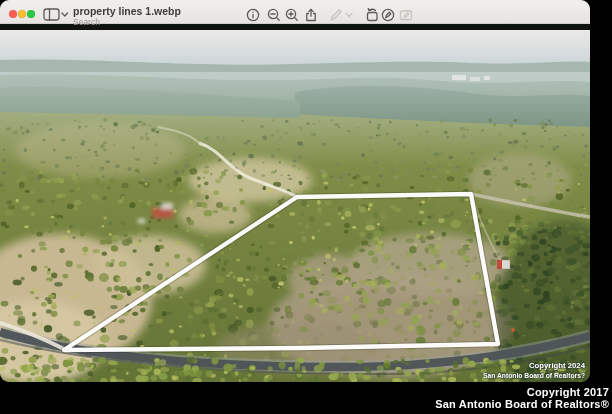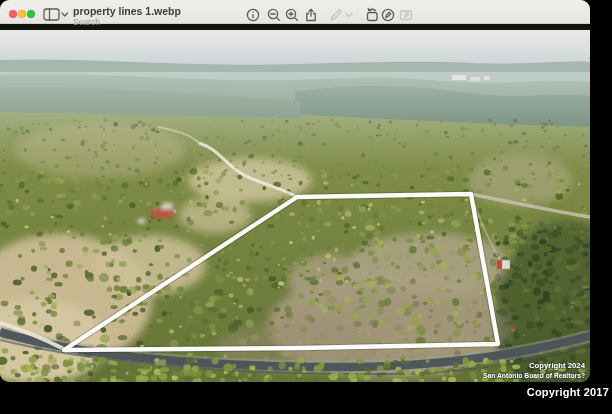--- a/index.html
+++ b/index.html
@@ -1879,13 +1879,14 @@
     <svg class="tb-icon" style="left:398px" viewBox="0 0 16 16">
       <rect x="2.5" y="4" width="11" height="8.5" rx="1.5" class="icon-stroke-dis"></rect>
       <path d="M6.3,10.2 L7,7.9 L9.4,5.6 L10.8,7 L8.4,9.3 Z" class="icon-stroke-dis" stroke-width="1"></path>
     </svg>
 
   </div>
 </div>
 
 <div class="bg-copyright">
   <div>Copyright 2017</div>
+  <div>San Antonio Board of Realtors®</div>
 </div>
 
 </body></html>

